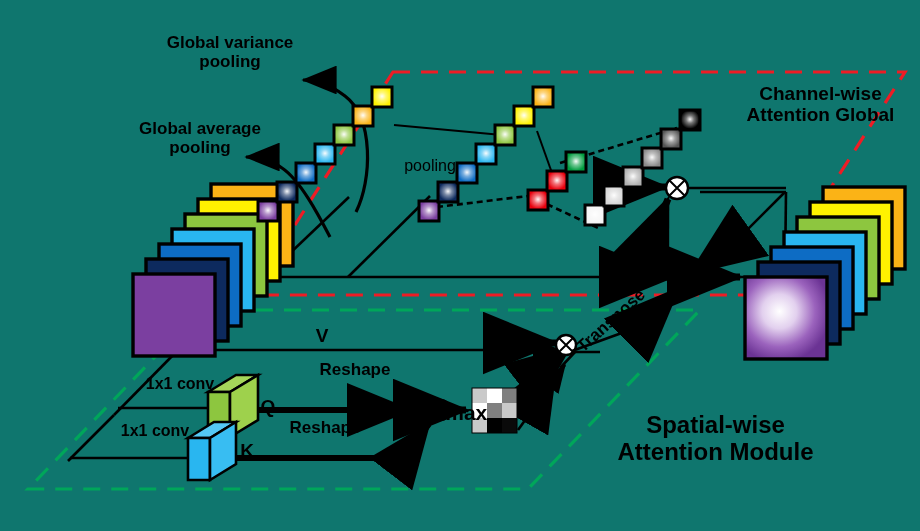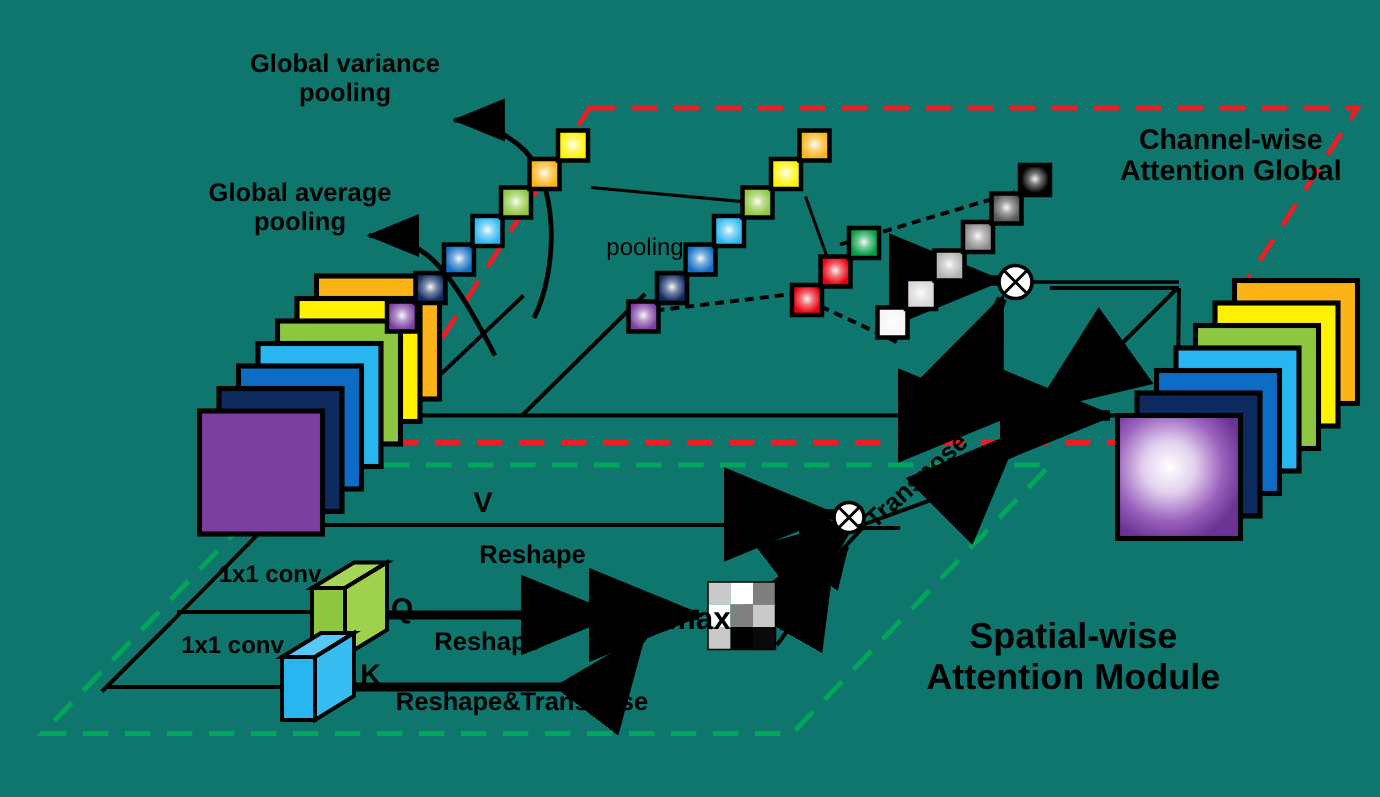--- a/index.html
+++ b/index.html
@@ -282,17 +282,16 @@
   <div class="lbl" style="left:137px;top:375px;width:86px;font-size:16px;">1x1 conv</div>
 
   <div class="lbl" style="left:255px;top:396px;width:26px;font-size:19px;">Q</div>
 
   <div class="lbl" style="left:270px;top:418px;width:110px;font-size:17px;">Reshape</div>
 
   <div class="lbl" style="left:112px;top:422px;width:86px;font-size:16px;">1x1 conv</div>
 
   <div class="lbl" style="left:235px;top:440px;width:24px;font-size:19px;">K</div>
 
-  <div class="lbl" style="left:243px;top:458px;width:210px;font-size:17px;">Reshape&amp;Transpose</div>
 
   <div class="lbl" style="left:404px;top:381px;width:86px;font-size:21px;margin-top:20px;">softmax</div>
 
 </div>
 
 </body></html>

